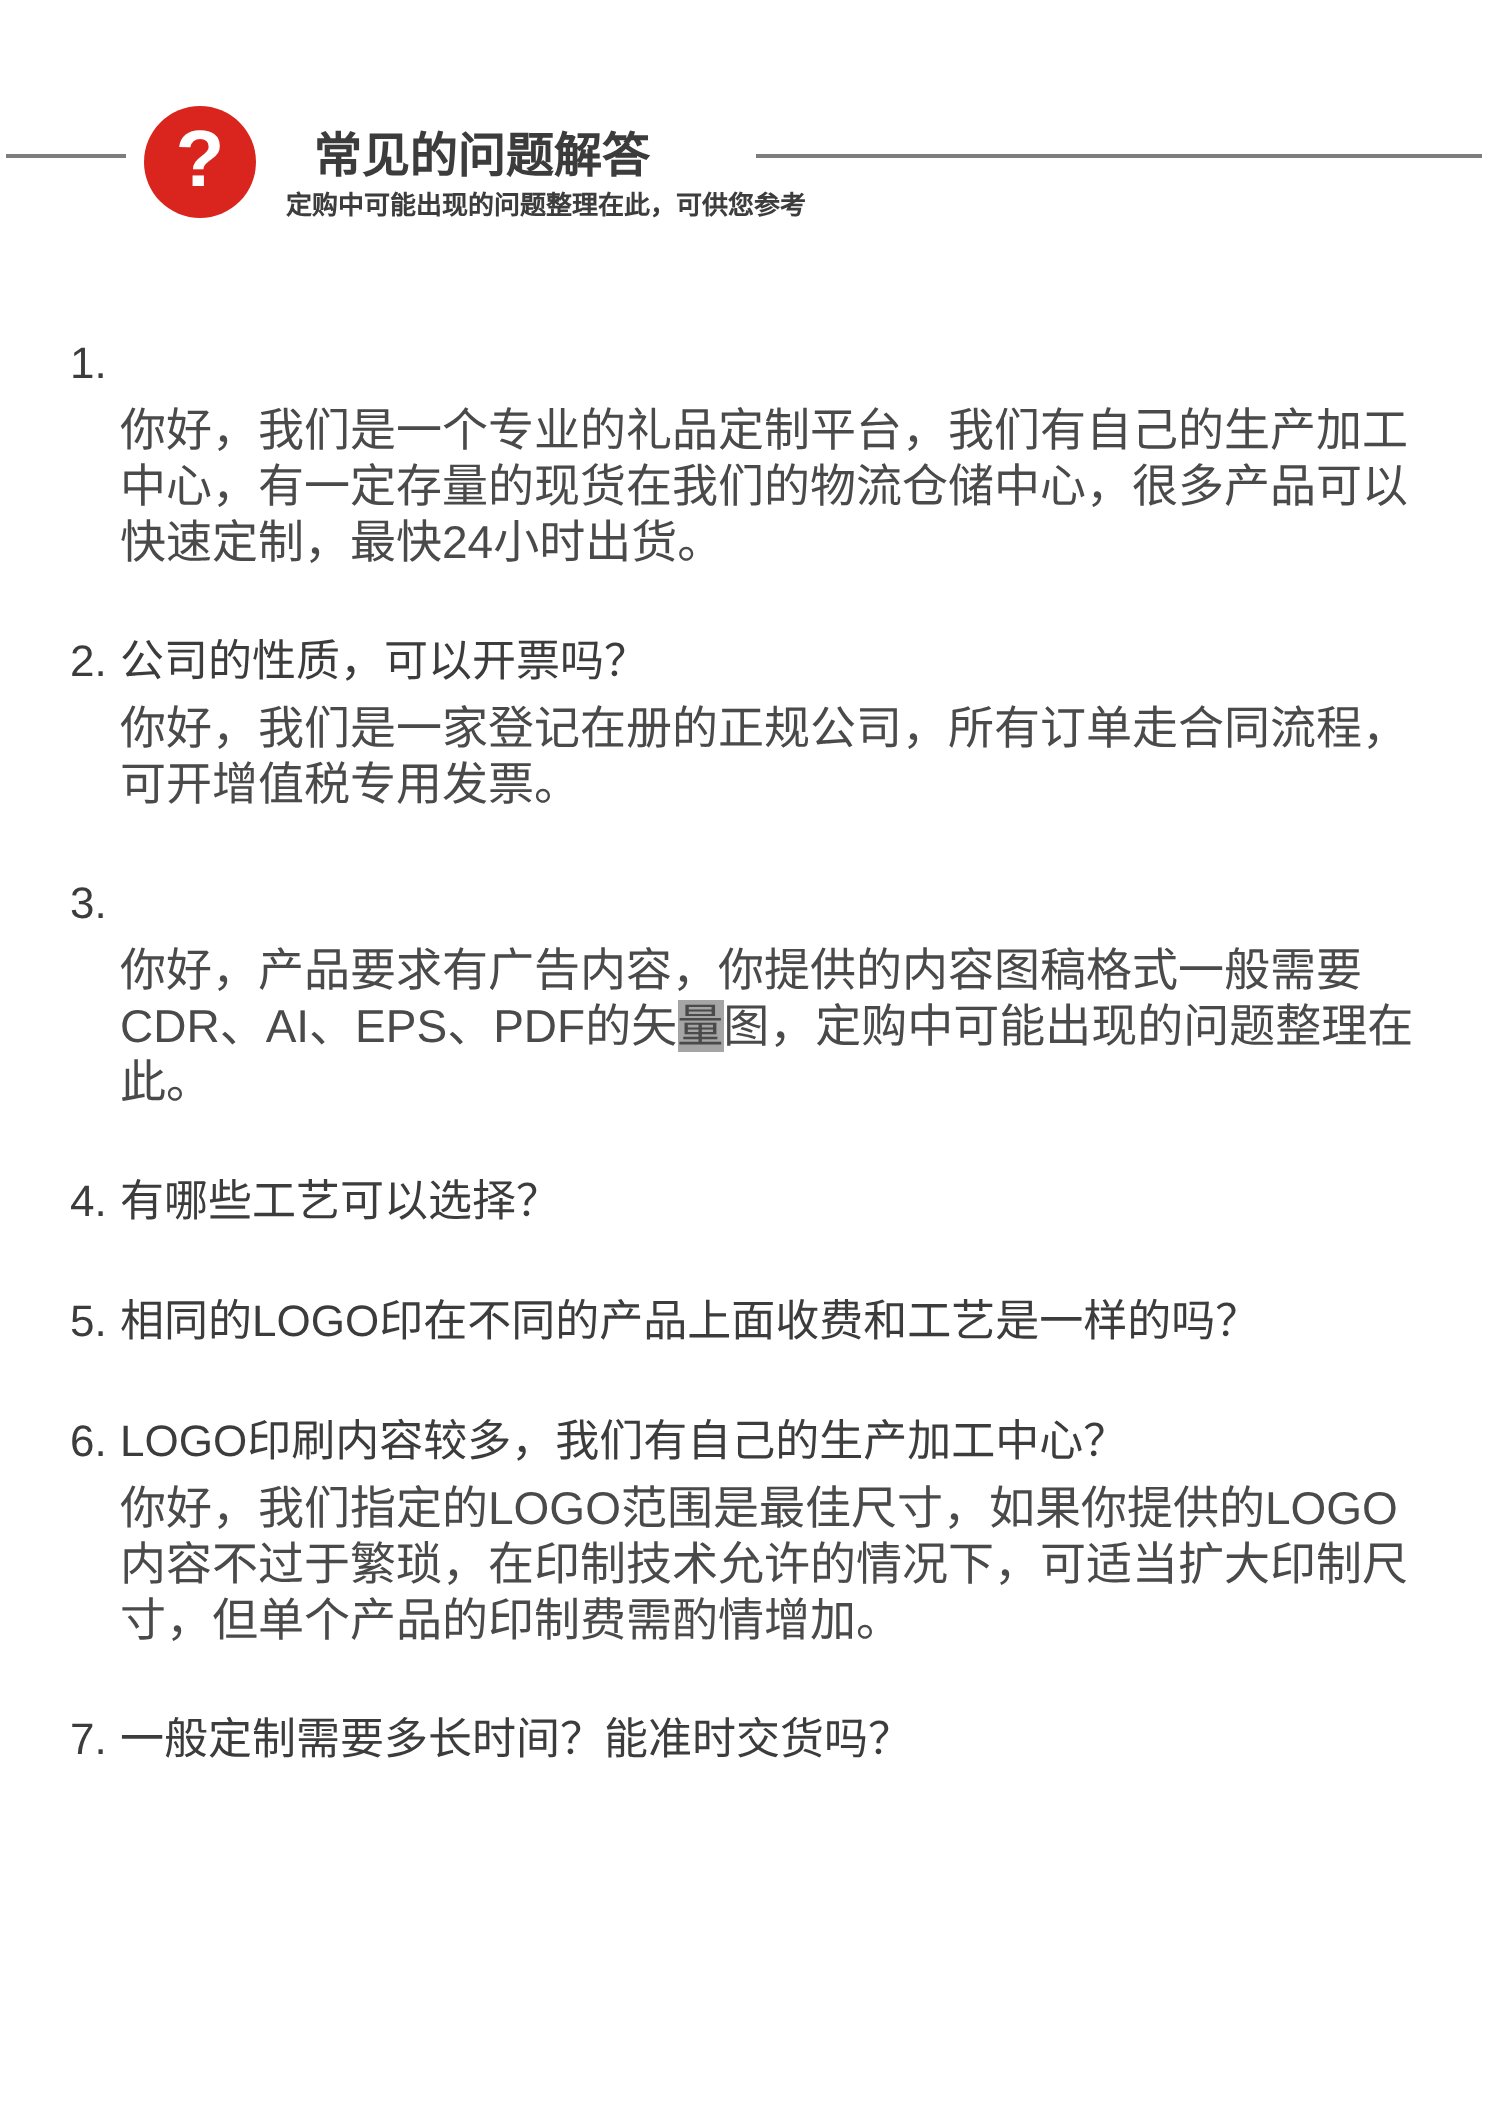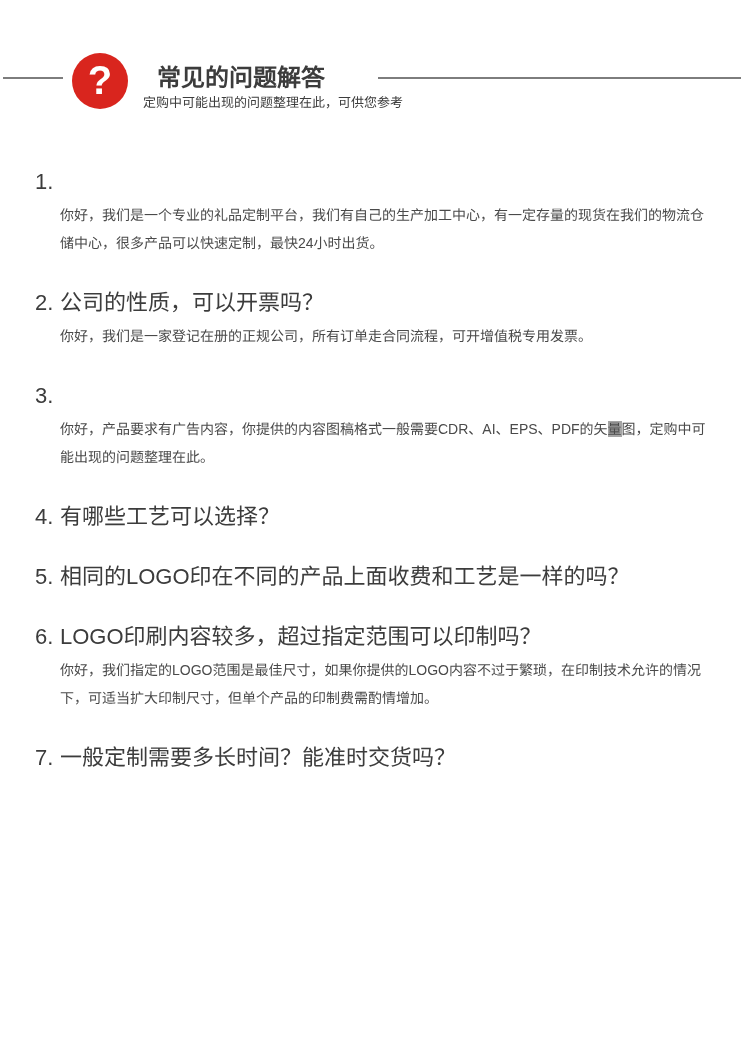--- a/index.html
+++ b/index.html
@@ -57,21 +57,21 @@
     font-size:24px;
     font-weight:bold;
     letter-spacing:0px;
     color:var(--heading-text,#3c3c3c);
     white-space:nowrap;
   }
   .subtitle{
     position:absolute;
     left:143px;top:92px;
     font-size:13px;
-    font-weight:normal;
+    font-weight:bold;
     color:#3d3d3d;
     white-space:nowrap;
   }
   
   .faq{
     padding-left:35px;
     padding-right:35px;
   }
   .item + .item{margin-top:32px;}
   .q{
@@ -83,21 +83,21 @@
     color:var(--heading-text,#3c3c3c);
   }
   .q .num{
     flex:0 0 auto;
     width:25px;
   }
   .a{
     margin-left:25px;
     margin-top:5px;
     width:652px;
-    font-size:14px;
+    font-size:23px;
     line-height:28px;
     color:var(--body-text,#4a4a4a);
   }
   .hl{
     background:var(--highlight-bg,#a5a5a5);
   }
 </style>
 </head>
 <body>
 
@@ -147,21 +147,21 @@
     <section class="item">
       <h2 class="q">
         <span class="num">5.</span>
         <span class="qt">相同的LOGO印在不同的产品上面收费和工艺是一样的吗？</span>
       </h2>
     </section>
 
     <section class="item">
       <h2 class="q">
         <span class="num">6.</span>
-        <span class="qt">LOGO印刷内容较多，超过指定范围可以印制吗？</span>
+        <span class="qt">LOGO印刷内容较多，我们有自己的生产加工中心？</span>
       </h2>
       <p class="a">你好，我们指定的LOGO范围是最佳尺寸，如果你提供的LOGO内容不过于繁琐，在印制技术允许的情况下，可适当扩大印制尺寸，但单个产品的印制费需酌情增加。</p>
     </section>
 
     <section class="item">
       <h2 class="q">
         <span class="num">7.</span>
         <span class="qt">一般定制需要多长时间？能准时交货吗？</span>
       </h2>
     </section>

